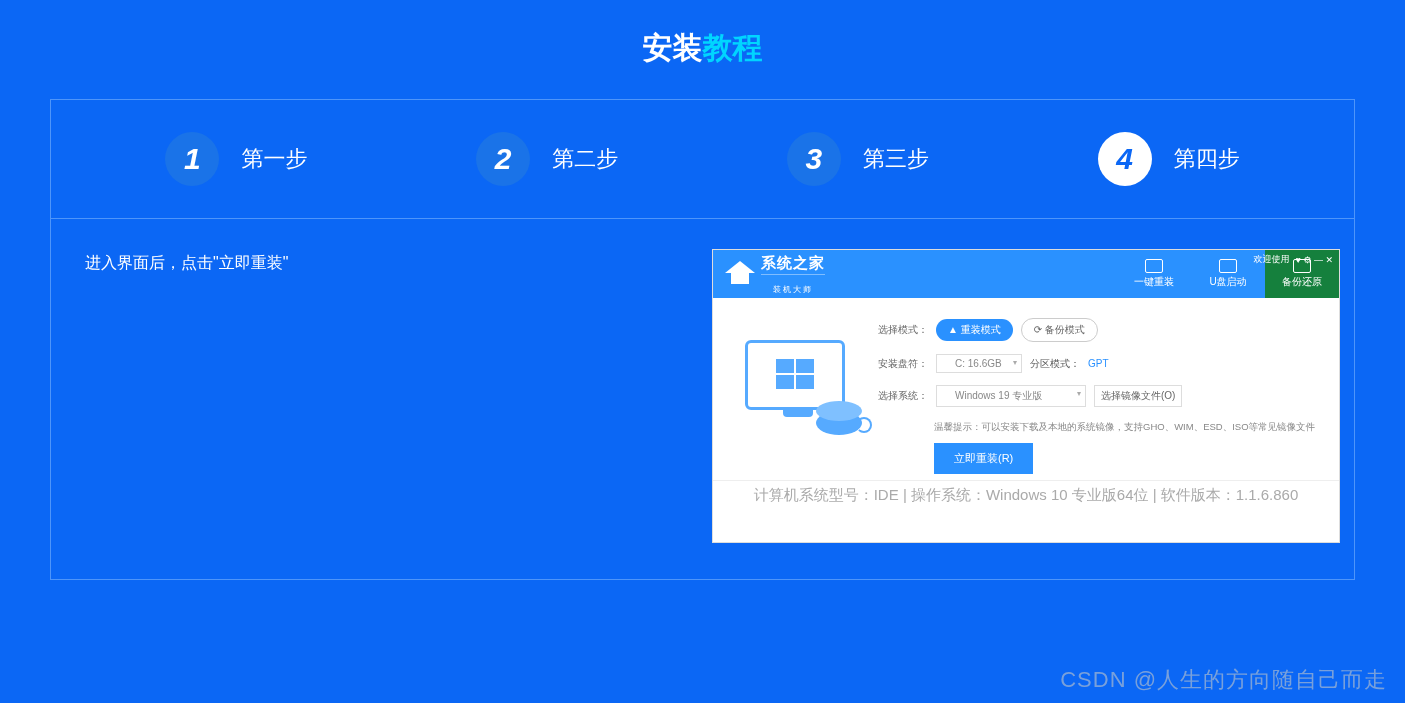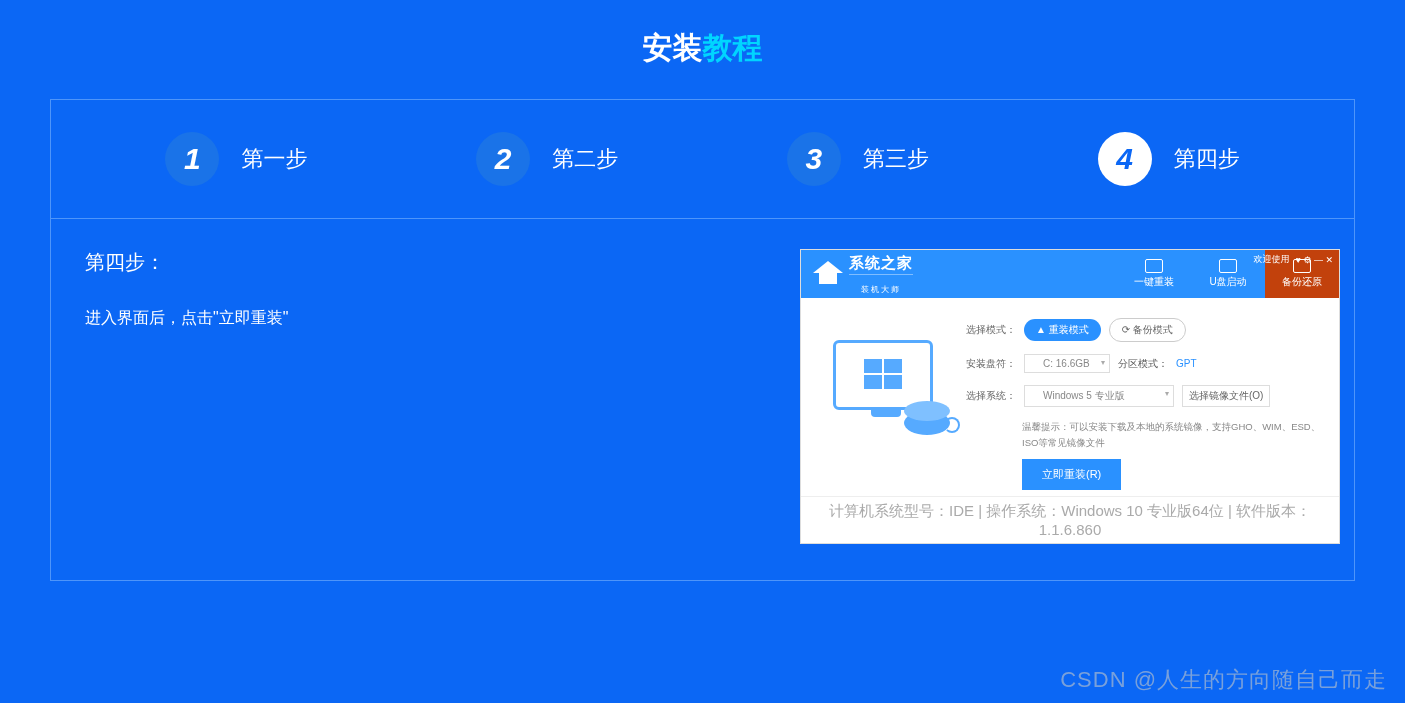--- a/index.html
+++ b/index.html
@@ -56,21 +56,21 @@
   display: flex;
   padding: 30px 14px 36px 34px;
   gap: 25px;
   min-height: 360px;
 }
 .content-left { flex: 0 0 520px; color: #fff; }
 .content-title { font-size: 20px; margin-bottom: 28px; }
 .content-body { font-size: 16px; line-height: 1.8; }
 .content-right { flex: 1; display:flex; justify-content:flex-end; }
 .app-window {
-  width: 540px;
+  width: 628px;
   background: #fff;
   font-size: 11px;
   color: #333;
   border: 1px solid #ddd;
 }
 .app-header {
   background: #2a91ff;
   display: flex;
   align-items: stretch;
   height: 48px;
@@ -90,21 +90,21 @@
 }
 .house-body { position:absolute;top:13px;left:6px;width:18px;height:12px;background:#fff; }
 .app-logo-text { font-size: 15px; font-weight: bold; letter-spacing:1px; }
 .app-logo-sub { font-size:8px; display:block; text-align:center; letter-spacing:2px; border-top:1px solid rgba(255,255,255,.4); margin-top:1px; padding-top:9px;}
 .app-tabs { display:flex; margin-left:auto; }
 .app-tab {
   width: 74px;
   display:flex;flex-direction:column;align-items:center;justify-content:center;
   color:#fff;font-size:10px;gap:2px;cursor:pointer;
 }
-.app-tab.active { background:#c2410c; }
+.app-tab.active { background:#15803d; }
 .tab-icon { width:18px;height:14px;border:1.5px solid #fff;border-radius:2px;position:relative; }
 .win-controls {
   position:absolute; top:3px; right:6px; display:flex; gap:6px;
   color:#fff; font-size:9px; align-items:center;
 }
 .win-controls span { cursor:pointer; }
 .app-body { display:flex; padding:20px 14px 6px; gap:14px; }
 .illus { flex:0 0 135px; display:flex;align-items:flex-start;justify-content:center;padding-top:22px; }
 .monitor {
   width:100px;height:70px;border:3px solid #56aaff;border-radius:6px;
@@ -189,21 +189,20 @@
       <div class="step-label">第三步</div>
     </div>
     <div class="step active">
       <div class="step-circle">4</div>
       <div class="step-label">第四步</div>
     </div>
   </div>
 
   <div class="content">
     <div class="content-left">
-      <div class="content-title">第四步：</div>
       <div class="content-body">进入界面后，点击"立即重装"</div>
     </div>
 
     <div class="content-right">
       <div class="app-window">
         <div class="app-header">
           <div class="app-logo">
             <div class="app-logo-icon">
               <div class="house-roof"></div>
                 <div class="house-body"></div>
@@ -253,21 +252,21 @@
               <span class="pill outline">⟳ 备份模式</span>
             </div>
             <div class="form-row">
               <span class="form-label">安装盘符：</span>
               <span class="select">C: 16.6GB</span>
               <span>分区模式：</span>
               <span class="gpt-label">GPT</span>
             </div>
             <div class="form-row">
               <span class="form-label">选择系统：</span>
-              <span class="select" style="min-width:150px">Windows 5 专业版</span>
+              <span class="select" style="min-width:150px">Windows 19 专业版</span>
               <span class="btn-browse">选择镜像文件(O)</span>
             </div>
             <div class="note">温馨提示：可以安装下载及本地的系统镜像，支持GHO、WIM、ESD、ISO等常见镜像文件</div>
             <button class="install-btn">立即重装(R)</button>
           </div>
         </div>
         <div class="app-footer">计算机系统型号：IDE | 操作系统：Windows 10 专业版64位 | 软件版本：1.1.6.860</div>
       </div>
     </div>
   </div>

